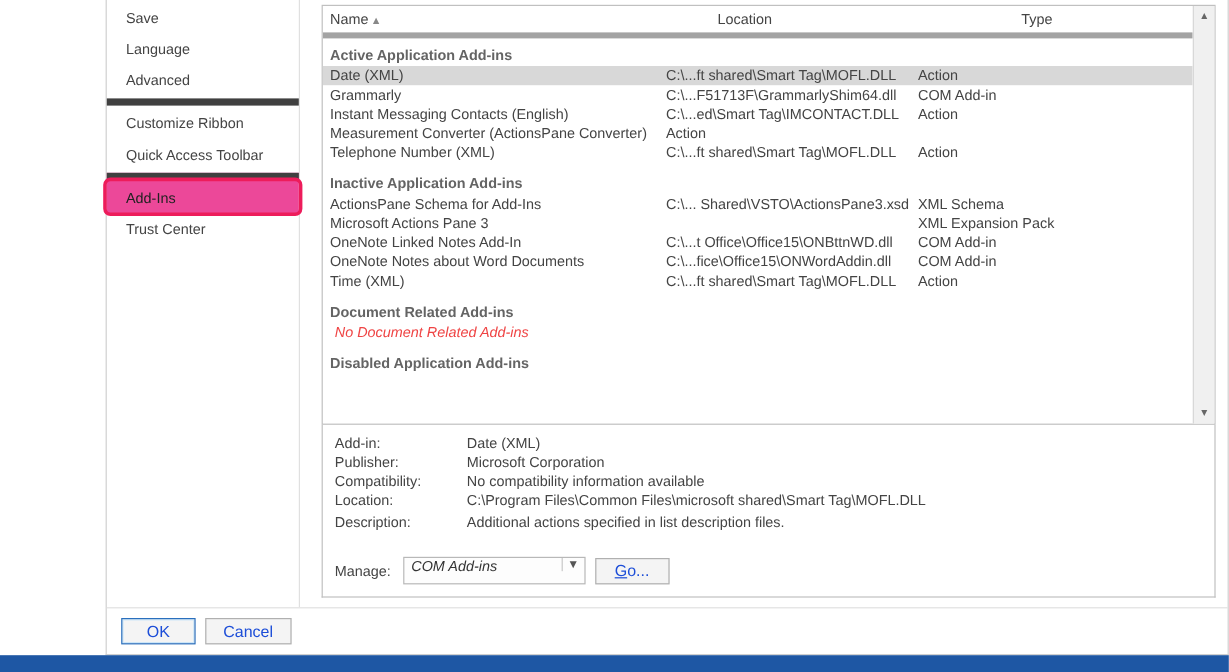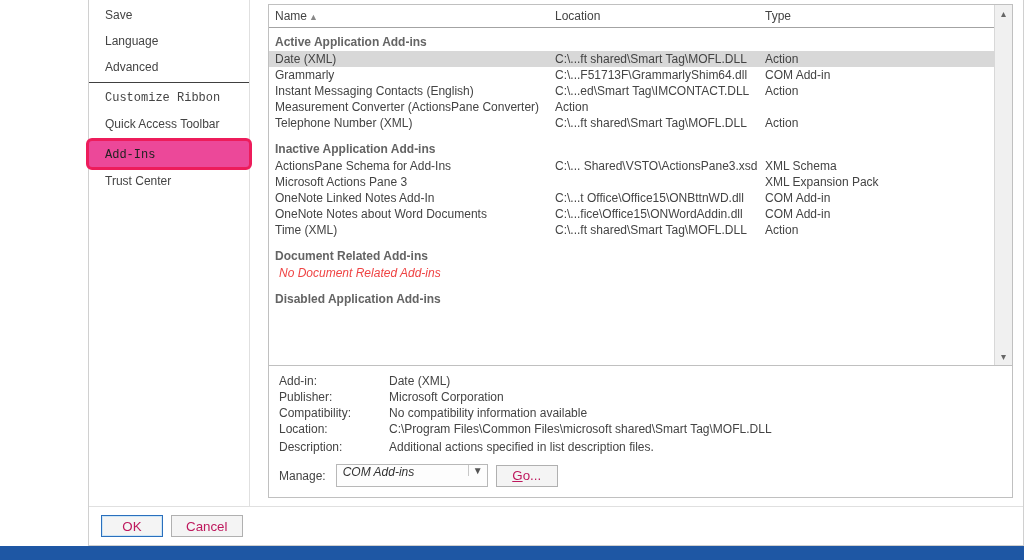--- a/index.html
+++ b/index.html
@@ -36,24 +36,23 @@
     border-right: 1px solid #e0e0e0;
     padding: 2px 0;
   }
   .nav-item {
     padding: 6px 16px;
     color: #444;
     cursor: pointer;
     position: relative;
   }
   .nav-item.sep {
-    border-top: 1px solid #404040;
+    border-top: 6px solid #404040;
     margin-top: 2px;
     padding-top: 8px;
-    font-family: Liberation Mono, monospace;
   }
   .nav-item.selected {
     background: #ec4899;
     color: #222;
   }
   .nav-item.selected::after {
     content: "";
     position: absolute;
     top: -2px; left: -3px; right: -3px; bottom: -2px;
     border: 3px solid #ed1c5b;
@@ -76,23 +75,24 @@
     min-height: 0;
   }
   .table-inner {
     flex: 1;
     overflow: hidden;
     display: flex;
     flex-direction: column;
   }
   .thead {
     display: flex;
-    border-bottom: 1px solid #a3a3a3;
+    border-bottom: 5px solid #a3a3a3;
     padding: 4px 6px 4px 6px;
     color: #444;
+    gap: 43px;
   }
   .thead .c1 { width: 280px; }
   .thead .c2 { width: 210px; }
   .thead .c3 { flex: 1; }
   .sort-ind {
     font-size: 9px;
     color: #888;
     margin-left: 2px;
   }
   .tbody {
@@ -135,21 +135,21 @@
   .row .c3 { flex: 1; overflow: hidden; }
   .row.empty .c1 { font-style: italic; color: #ef4444; padding-left: 4px; }
 
   
   .details {
     border: 1px solid #c0c0c0;
     border-top: none;
     padding: 8px 10px 10px 10px;
     color: #444;
   }
-  .dl { display: grid; grid-template-columns: 100px 1fr; row-gap: 2px; column-gap: 10px; margin-bottom: 10px;}
+  .dl { display: grid; grid-template-columns: 100px 1fr; row-gap: 2px; column-gap: 10px; margin-bottom: 22px;}
   .dl .lab { color: #444; }
   .manage-row { display: flex; align-items: center; gap: 8px; }
   .manage-row label { margin-right: 2px; }
   .combo {
     display: inline-flex;
     align-items: flex-start;
     border: 1px solid #b8b8b8;
     background: #fdfdfd;
     height: 21px;
     width: 150px;
@@ -162,21 +162,21 @@
     border-left: 1px solid #c8c8c8;
     color: #555;
     font-size: 10px;
   }
   .btn {
     border: 1px solid #b0b0b0;
     background: #f4f4f4;
     padding: 2px 14px;
     height: 22px;
     box-sizing: border-box;
-    color: #be185d;
+    color: #1d4ed8;
     cursor: pointer;
     min-width: 62px;
     text-align: center;
   }
   .btn.primary {
     border: 1px solid #2a6fbd;
     box-shadow: inset 0 0 0 1px #cde6f7;
   }
   .footer {
     border-top: 1px solid #e0e0e0;

